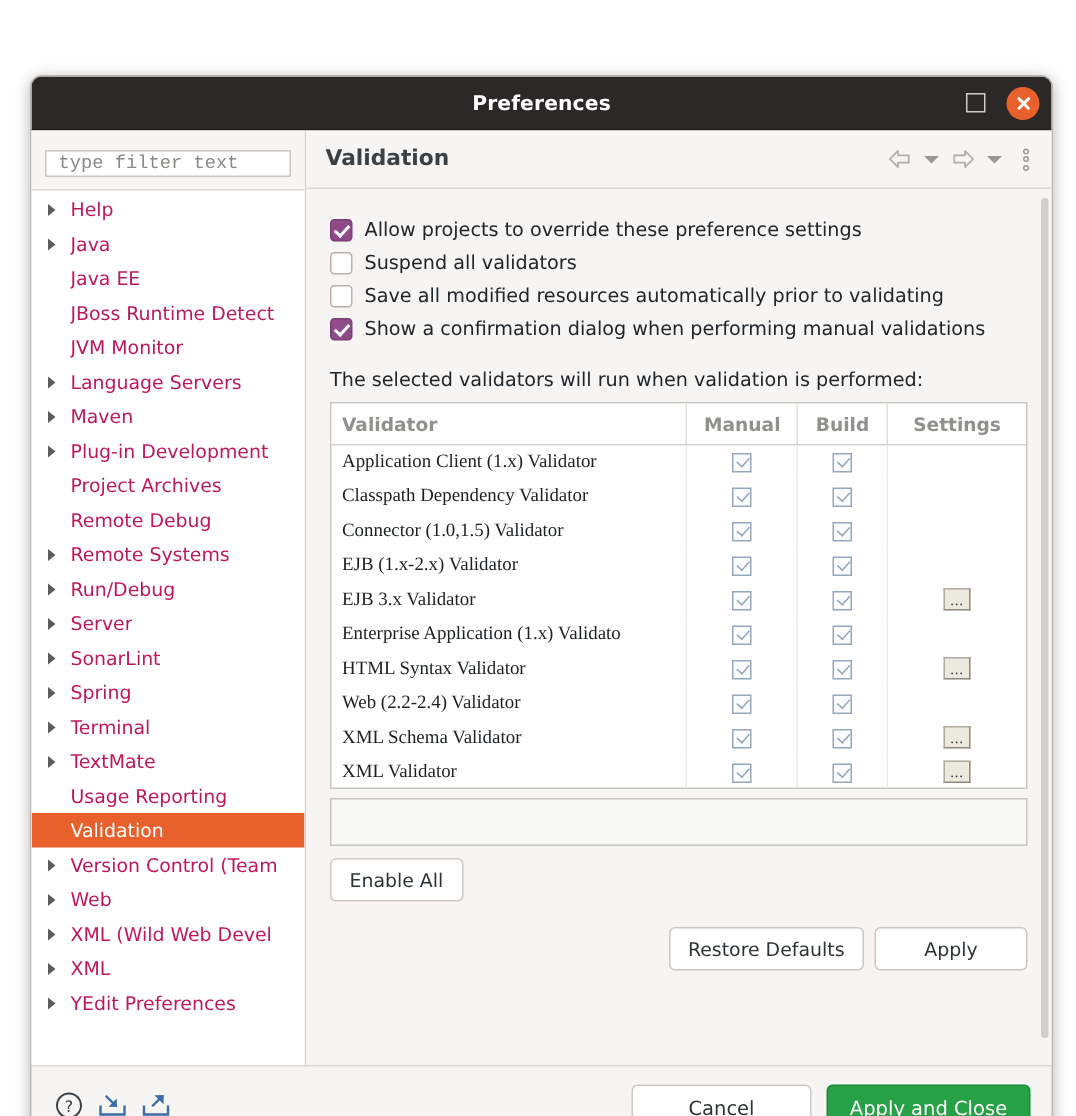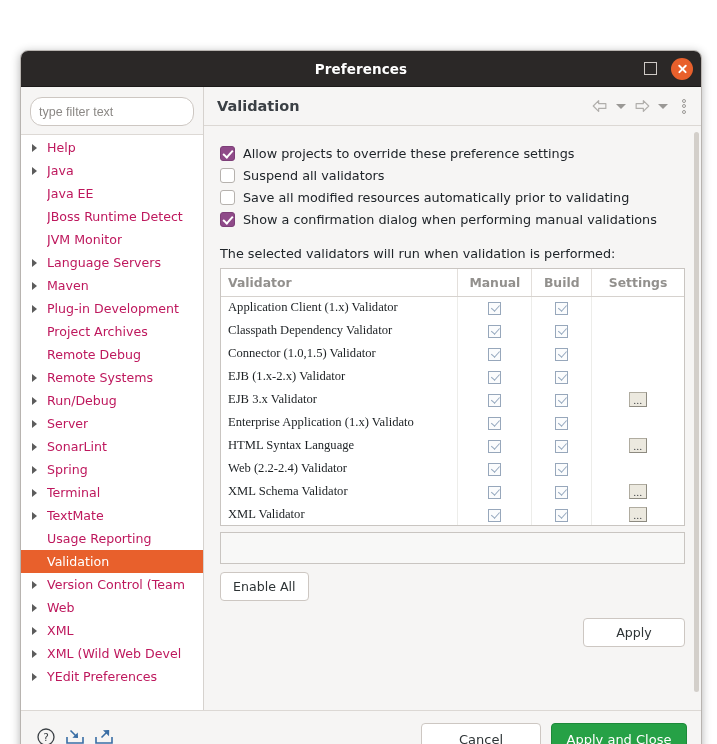--- a/index.html
+++ b/index.html
@@ -101,26 +101,26 @@
     min-height: 0;
     position: relative;
   }
   .filter-wrap {
     padding: 10px 9px 8px 9px;
     background: #f6f5f4;
   }
   .filter-input {
     width: 100%;
     box-sizing: border-box;
-    height: 29px;
+    height: 18px;
     border: 1px solid #cdc7c2;
-    border-radius: 12px;
+    border-radius: 0;
     background: #ffffff;
     font-size: 12.5px;
-    font-family: Liberation Sans, sans-serif;
+    font-family: Liberation Mono, monospace;
     color: #2e3436;
     padding: 0 8px;
     outline: none;
   }
   .filter-input::placeholder { color: #8b8885; }
 
   .tree {
     flex: 1 1 auto;
     overflow: hidden;
     background: #ffffff;
@@ -564,27 +564,27 @@
             <div class="tree-item">
               <span class="tw">
                 <span class="arrow"></span>
               </span>
               <span class="tree-label">Web</span>
             </div>
             <div class="tree-item">
               <span class="tw">
                 <span class="arrow"></span>
               </span>
+              <span class="tree-label">XML (Wild Web Devel</span>
+            </div>
+            <div class="tree-item">
+              <span class="tw">
+                <span class="arrow"></span>
+              </span>
               <span class="tree-label">XML</span>
-            </div>
-            <div class="tree-item">
-              <span class="tw">
-                <span class="arrow"></span>
-              </span>
-              <span class="tree-label">XML (Wild Web Devel</span>
             </div>
             <div class="tree-item">
               <span class="tw">
                 <span class="arrow"></span>
               </span>
               <span class="tree-label">YEdit Preferences</span>
             </div>
           </div>
       </div>
 
@@ -683,21 +683,21 @@
                     <td class="mid"><span class="cb-ro"></span></td>
                     <td class="mid c-settings"><span class="dots-btn"><span>...</span></span></td>
                   </tr>
                   <tr>
                     <td>Enterprise Application (1.x) Validato</td>
                     <td class="mid"><span class="cb-ro"></span></td>
                     <td class="mid"><span class="cb-ro"></span></td>
                     <td class="mid c-settings"></td>
                   </tr>
                   <tr>
-                    <td>HTML Syntax Language</td>
+                    <td>HTML Syntax Validator</td>
                     <td class="mid"><span class="cb-ro"></span></td>
                     <td class="mid"><span class="cb-ro"></span></td>
                     <td class="mid c-settings"><span class="dots-btn"><span>...</span></span></td>
                   </tr>
                   <tr>
                     <td>Web (2.2-2.4) Validator</td>
                     <td class="mid"><span class="cb-ro"></span></td>
                     <td class="mid"><span class="cb-ro"></span></td>
                     <td class="mid c-settings"></td>
                   </tr>
@@ -719,20 +719,21 @@
 
           <div class="status-box">
             <span></span>
           </div>
 
           <div class="row-enable">
             <button class="btn">Enable All</button>
           </div>
 
           <div class="row-restore">
+            <button class="btn btn-wide">Restore Defaults</button>
             <button class="btn btn-wide">Apply</button>
           </div>
 
           <div class="vscroll"></div>
         </div>
       </div>
     </div>
 
     <div class="footer">
       <div class="footer-icons">

